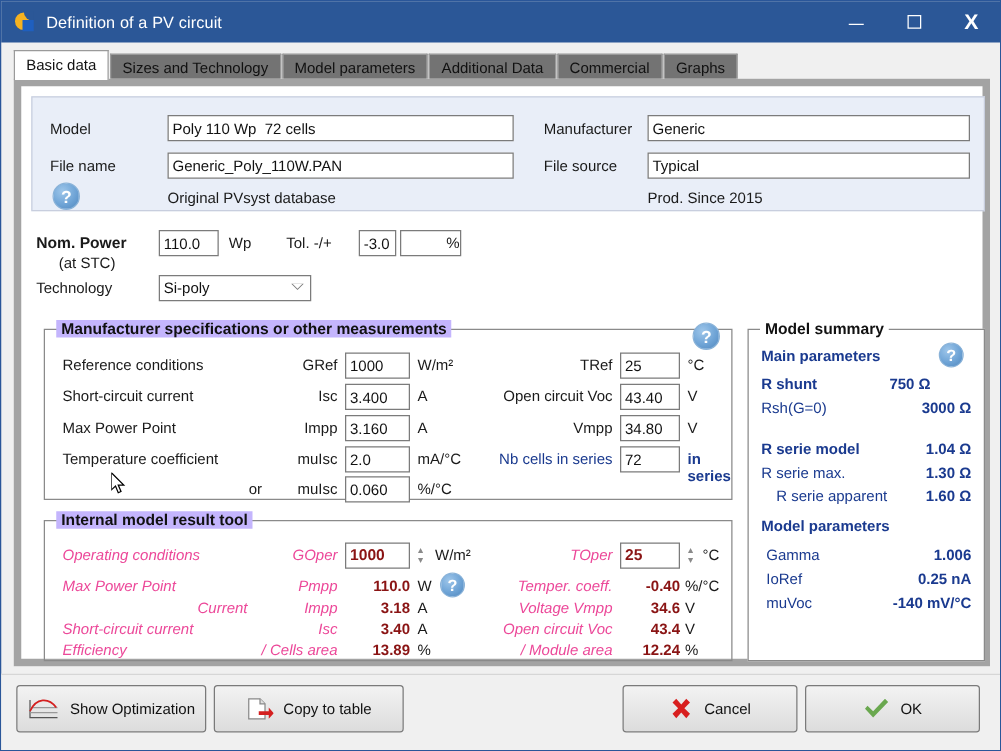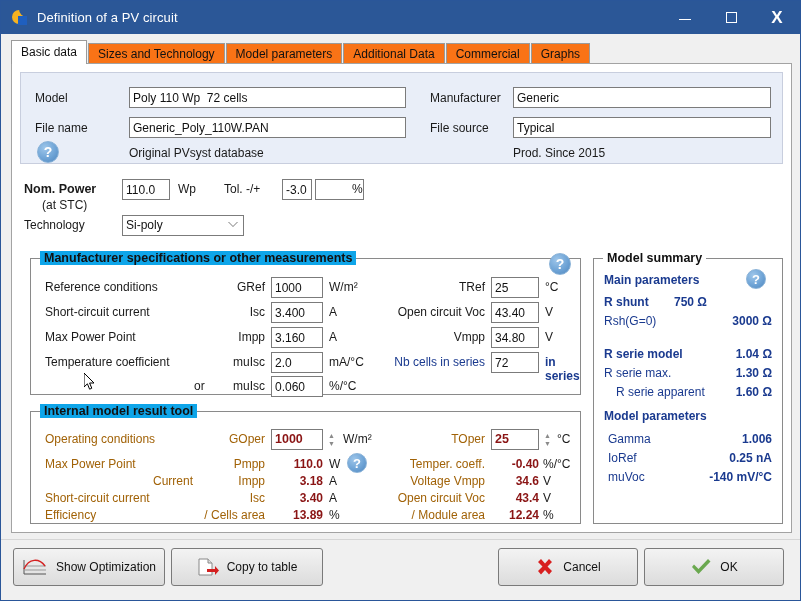--- a/index.html
+++ b/index.html
@@ -54,39 +54,39 @@
   
   .tabstrip{
     position:absolute;left:10px;top:40px;right:10px;height:23px;
     display:flex;align-items:flex-end;
   }
   .tab{
     height:21px;line-height:21px;
     padding:0 9px;
     border:1px solid #9a9a9a;
     border-bottom:none;
-    background:#f97316;
+    background:#737373;
     color:#111;
     font-size:12px;
     margin-right:1px;
     box-sizing:border-box;
     white-space:nowrap;
   }
   .tab.active{
     background:#ffffff;
     height:24px;line-height:23px;
     border-color:#9a9a9a;
     position:relative;z-index:3;
   }
 
   
   .content{
     position:absolute;left:10px;top:62px;width:781px;height:470px;
     box-sizing:border-box;
-    border:1px solid #a3a3a3;
+    border:6px solid #a3a3a3;
     background:#ffffff;
   }
   .header-panel{
     position:absolute;left:8px;top:8px;width:763px;height:92px;
     box-sizing:border-box;
     border:1px solid #c8cede;
     background:#e9eef8;
   }
   .lbl{font-size:12px;color:#1a1a1a;}
   .inp{
@@ -113,25 +113,25 @@
   }
   .help.sm{width:20px;height:20px;font-size:13px;}
 
   
   .group{
     position:absolute;box-sizing:border-box;
     border:1px solid #8a8a8a;
   }
   .group > .gtitle{
     position:absolute;top:-8px;left:9px;
-    background:#0ea5e9;padding:0 4px;
+    background:#c4b5fd;padding:0 4px;
     font-weight:bold;font-size:12.5px;color:#111;
     white-space:nowrap;
   }
-  .red-txt{color:#a16207;}
+  .red-txt{color:#ec4899;font-style:italic;}
   .dkred{color:#8a1414;font-weight:bold;}
   .blue{color:#1a3a8f;}
   .blue-b{color:#1a3a8f;font-weight:bold;}
 
   .summary{
     position:absolute;box-sizing:border-box;
     border:1px solid #8a8a8a;background:#ffffff;
   }
 
   
@@ -351,21 +351,21 @@
       <div class="abs lbl" style="left:512px;top:96px;">%</div>
     </div>
 
     <div class="summary" style="left:581px;top:194px;width:190px;height:266px;">
       <div class="gtitle" style="position:absolute;top:-8px;left:9px;background:#ffffff;padding:0 4px;font-weight:bold;font-size:12.5px;color:#111;">Model summary</div>
 
       <div class="abs blue-b" style="left:10px;top:14px;">Main parameters</div>
       <div class="help sm" style="left:152px;top:10px;">?</div>
 
       <div class="abs blue-b" style="left:10px;top:36px;">R shunt</div>
-      <div class="abs blue-b" style="left:80px;top:36px;width:98px;text-align:left;">750 Ω</div>
+      <div class="abs blue-b" style="left:80px;top:36px;width:98px;text-align:center;">750 Ω</div>
 
       <div class="abs blue" style="left:10px;top:55px;">Rsh(G=0)</div>
       <div class="abs blue-b" style="left:80px;top:55px;width:98px;text-align:right;">3000 Ω</div>
 
       <div class="abs blue-b" style="left:10px;top:88px;">R serie model</div>
       <div class="abs blue-b" style="left:80px;top:88px;width:98px;text-align:right;">1.04 Ω</div>
 
       <div class="abs blue" style="left:10px;top:107px;">R serie max.</div>
       <div class="abs blue-b" style="left:80px;top:107px;width:98px;text-align:right;">1.30 Ω</div>
 

